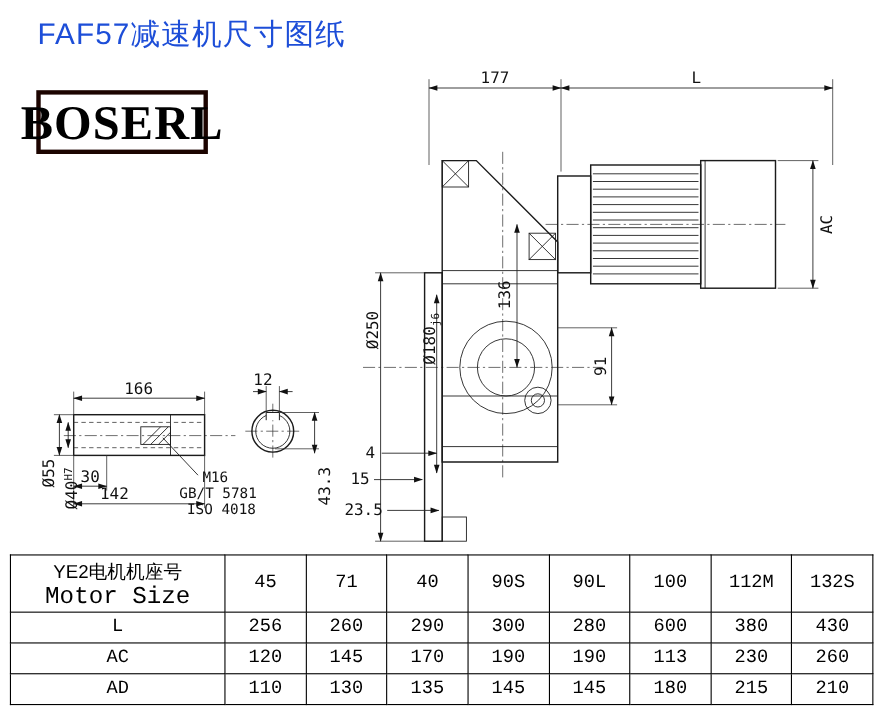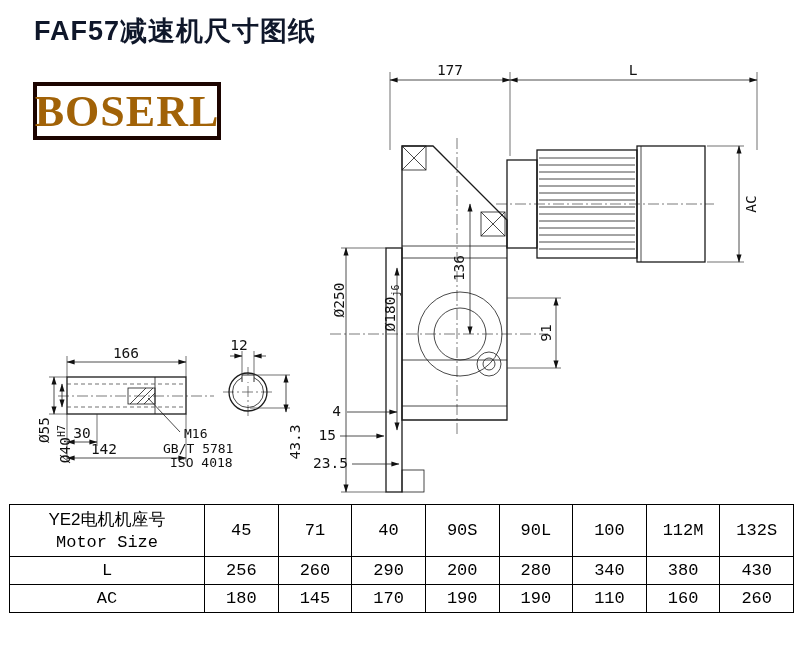--- a/index.html
+++ b/index.html
@@ -1,40 +1,40 @@
 <!DOCTYPE html>
 <html><head>
 <meta charset="utf-8">
 <style>
   *{margin:0;padding:0;box-sizing:border-box}
   html,body{background:#fff}
   body{width:800px;height:646px;font-family:"Liberation Sans",sans-serif;color:#000}
   .canvas{position:relative;width:800px;height:646px;background:#fff;overflow:hidden}
-  .title{position:absolute;left:34px;top:13px;font-size:27px;font-weight:bold;color:#0f172a;letter-spacing:1px;white-space:nowrap}
-  .logo{position:absolute;left:33px;top:82px;width:188px;height:58px;border:4px solid #1c0400;background:#fff;
+  .title{position:absolute;left:34px;top:13px;font-size:27px;font-weight:normal;color:#1d4ed8;letter-spacing:1px;white-space:nowrap}
+  .logo{position:absolute;left:33px;top:82px;width:156px;height:58px;border:4px solid #1c0400;background:#fff;
         display:flex;align-items:center;justify-content:center;
-        font-family:"Liberation Serif",serif;font-weight:bold;font-size:44px;color:#a16207;letter-spacing:1px}
+        font-family:"Liberation Serif",serif;font-weight:bold;font-size:44px;color:#000000;letter-spacing:1px}
   svg.drawing{position:absolute;left:0;top:0}
   .outline{fill:none;stroke:#1b1b1b;stroke-width:1.3}
   .thin{fill:none;stroke:#1b1b1b;stroke-width:0.8}
   .cl{fill:none;stroke:#444;stroke-width:0.7;stroke-dasharray:11 3 2 3}
   .hid{fill:none;stroke:#333;stroke-width:0.7;stroke-dasharray:4 3}
   .ext{fill:none;stroke:#333;stroke-width:0.7}
   .dim{fill:none;stroke:#222;stroke-width:0.8}
   .dimtxt{font-family:"DejaVu Sans Mono",monospace;font-size:14.5px;fill:#111}
   .dimtxt.small{font-size:13px}
   .mid{text-anchor:middle}
   .endt{text-anchor:end}
   .startt{text-anchor:start}
   .dim-table{position:absolute;left:9px;top:504px;width:785px;border-collapse:collapse;table-layout:fixed;
              font-family:"Liberation Mono",monospace;font-size:17px;text-align:center}
   .dim-table td{border:1px solid #000;height:28px;vertical-align:middle;overflow:hidden}
   .dim-table tr.hdr td{height:52px}
   .hdr-cn{font-family:"Liberation Sans",sans-serif;font-size:17px;line-height:24px}
-  .hdr-en{font-size:17px;line-height:22px}
+  .hdr-en{font-size:22px;line-height:22px}
 </style>
 </head>
 <body>
 
 <div class="canvas">
 
   <div class="title">FAF57减速机尺寸图纸</div>
   <div class="logo">BOSERL</div>
 
   <svg class="drawing" width="800" height="500" viewBox="0 0 800 500">
@@ -163,33 +163,44 @@
         <td>90L</td>
         <td>100</td>
         <td>112M</td>
         <td>132S</td>
       </tr>
       <tr>
         <td>L</td>
         <td>256</td>
         <td>260</td>
         <td>290</td>
-        <td>200</td>
+        <td>300</td>
         <td>280</td>
-        <td>340</td>
+        <td>600</td>
         <td>380</td>
         <td>430</td>
       </tr>
       <tr>
         <td>AC</td>
-        <td>180</td>
+        <td>120</td>
         <td>145</td>
         <td>170</td>
         <td>190</td>
         <td>190</td>
+        <td>113</td>
+        <td>230</td>
+        <td>260</td>
+      </tr>
+      <tr>
+        <td>AD</td>
         <td>110</td>
-        <td>160</td>
-        <td>260</td>
+        <td>130</td>
+        <td>135</td>
+        <td>145</td>
+        <td>145</td>
+        <td>180</td>
+        <td>215</td>
+        <td>210</td>
       </tr>
     </tbody>
   </table>
 
 </div>
 
 </body></html>

